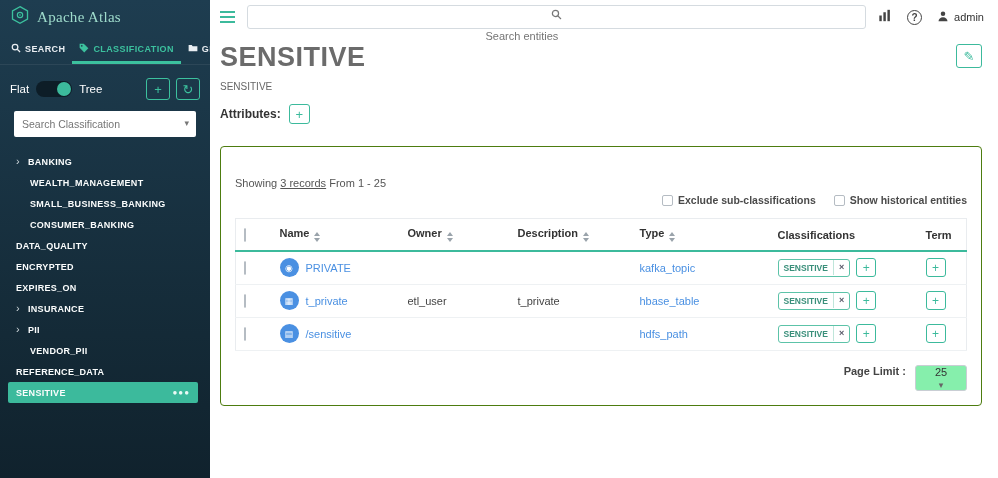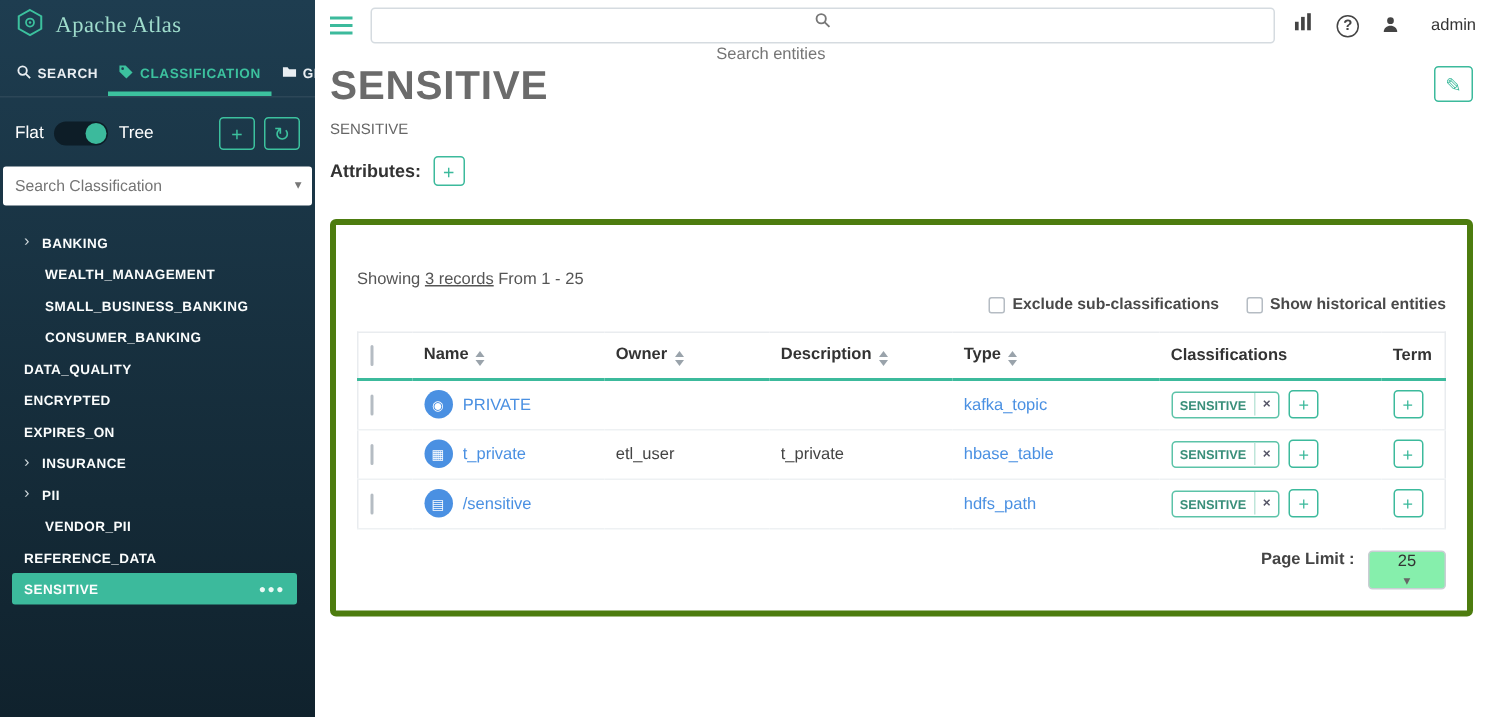--- a/index.html
+++ b/index.html
@@ -11,52 +11,52 @@
   .brand { height:34px; display:flex; align-items:center; gap:7px; padding:0 10px; }
   .brand-text { font-family:"Liberation Serif", serif; font-size:15px; color:#9fdccc; letter-spacing:.3px; }
   .side-tabs { display:flex; padding:0 4px; border-bottom:1px solid rgba(255,255,255,.07); }
   .side-tab { display:flex; align-items:center; gap:4px; padding:9px 7px 6px; font-size:9px; font-weight:bold; letter-spacing:.4px; color:#e9eef2; border-bottom:3px solid transparent; cursor:pointer; }
   .side-tab.active { color:#3cc19e; border-bottom-color:#3cc19e; }
   .tools-row { display:flex; align-items:center; gap:7px; padding:13px 10px 9px; font-size:11.5px; color:#fff; }
   .switch { width:36px; height:16px; border-radius:9px; background:#0d1d27; position:relative; cursor:pointer; }
   .switch .knob { position:absolute; right:1px; top:1px; width:14px; height:14px; border-radius:50%; background:#3cba9c; }
   .side-btns { margin-left:auto; display:flex; gap:6px; }
   .sbtn { width:24px; height:22px; border:1px solid #3cc19e; border-radius:3px; background:transparent; color:#3cc19e; font-size:13px; line-height:1; display:flex; align-items:center; justify-content:center; cursor:pointer; }
-  .search-wrap { margin:2px 2px 12px; position:relative; }
+  .search-wrap { margin:2px 14px 12px; position:relative; }
   .search-wrap input { width:100%; height:26px; border:none; border-radius:2px; padding:0 20px 0 8px; font-size:10.5px; color:#555; outline:none; }
   .search-caret { position:absolute; right:7px; top:7px; font-size:9px; color:#777; }
   .tree { padding:2px 8px 0; }
   .titem { height:21px; display:flex; align-items:center; color:#fbfdfd; font-size:9px; font-weight:bold; letter-spacing:.3px; padding-left:8px; cursor:pointer; white-space:nowrap; }
   .titem .caret { width:12px; font-size:11px; font-weight:normal; color:#cfd8dc; line-height:1; }
   .titem.nocaret { padding-left:8px; }
   .titem.child { padding-left:22px; }
   .titem.selected { background:#3cba9c; border-radius:2px; justify-content:space-between; padding-right:8px; margin-right:4px; }
   .titem .dots { font-size:8px; letter-spacing:1px; color:#eafaf5; }
 
   
   .right { flex:1; display:flex; flex-direction:column; background:#fff; min-width:0; }
   .topbar { height:34px; display:flex; align-items:center; gap:12px; padding:0 14px 0 10px; }
   .burger { display:flex; flex-direction:column; gap:3px; cursor:pointer; }
   .burger i { display:block; width:15px; height:2px; background:#3cba9c; }
   .tsearch { width:636px; height:24px; border:1px solid #d5dbe0; border-radius:3px; display:flex; align-items:center; gap:6px; padding:0 8px; color:#777;flex-direction:column; }
   .tsearch input { flex:1; border:none; outline:none; font-size:11px; color:#333; background:transparent; }
   .top-icons { margin-left:auto; display:flex; align-items:center; gap:15px; color:#444; }
   .help-icon { width:15px; height:15px; border:1.5px solid #444; border-radius:50%; font-size:10px; font-weight:bold; display:flex; align-items:center; justify-content:center; cursor:pointer; }
-  .user-box { display:flex; align-items:center; gap:21px; font-size:11px; color:#333; cursor:pointer; }
+  .user-box { display:flex; align-items:center; gap:5px; font-size:11px; color:#333; cursor:pointer; }
 
   .content { flex:1; padding:8px 16px 0 10px; min-width:0; }
   .title-row { display:flex; justify-content:space-between; align-items:flex-start; }
   .page-title { font-size:27px; font-weight:bold; color:#6b6b6b; letter-spacing:.5px; }
   .edit-btn { width:26px; height:24px; border:1px solid #3cba9c; border-radius:3px; background:#fff; color:#3cba9c; font-size:13px; display:flex; align-items:center; justify-content:center; cursor:pointer; margin-top:2px; }
   .subtitle { margin-top:8px; font-size:10px; color:#666; }
   .attr-row { margin-top:12px; display:flex; align-items:center; gap:8px; }
   .attr-label { font-size:12px; font-weight:bold; color:#333; }
   .plus-btn { width:21px; height:20px; border:1px solid #3cba9c; border-radius:3px; background:#fff; color:#3cba9c; font-size:13px; line-height:1; display:flex; align-items:center; justify-content:center; cursor:pointer; }
 
-  .card { margin-top:22px; border:4px solid #4d7c0f; border-radius:4px; background:#fff; padding:13px 14px 14px; }
+  .card { margin-top:22px; border:1px solid #4d7c0f; border-radius:4px; background:#fff; padding:13px 14px 14px; }
   .card-head { display:flex; justify-content:space-between; align-items:center; }
   .showing { font-size:11px; color:#555; }
   .count-link { text-decoration:underline; cursor:pointer; }
   .filters { display:flex; gap:18px; }
   .filter { display:flex; align-items:center; font-size:10.5px; font-weight:bold; color:#4a4a4a; cursor:pointer;margin-top:34px; }
   .cb { width:11px; height:11px; border:1px solid #b5bcc3; border-radius:2px; background:#fff; margin-right:5px; flex-shrink:0; }
 
   table.etable { width:100%; border-collapse:collapse; margin-top:12px; table-layout:fixed; border:1px solid #e9ecef; }
   .etable th { text-align:left; font-size:11px; color:#333; font-weight:bold; padding:8px 8px; border-bottom:2px solid #3cba9c; white-space:nowrap; }
   .etable td { padding:5px 8px; font-size:11px; color:#444; border-bottom:1px solid #eef1f3; height:33px; white-space:nowrap; overflow:hidden; }

